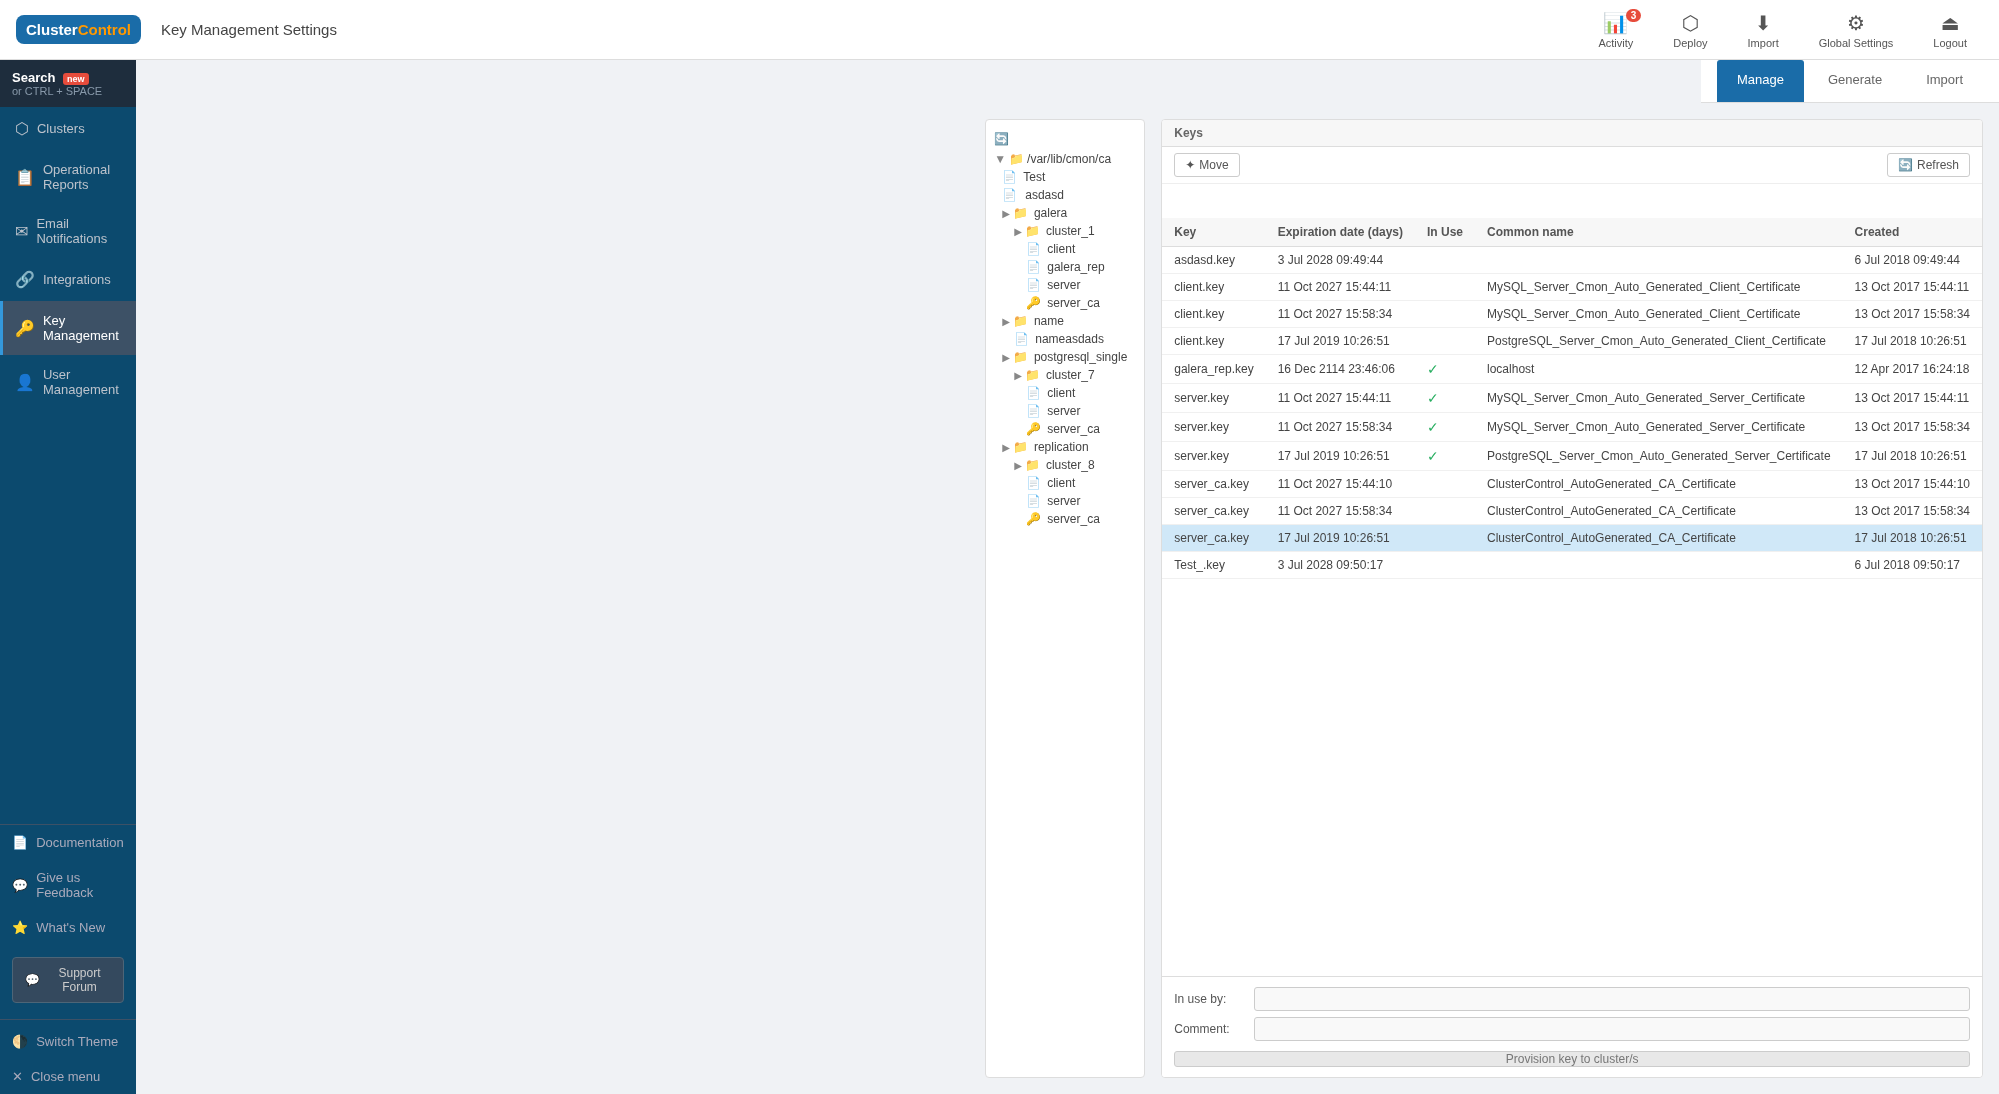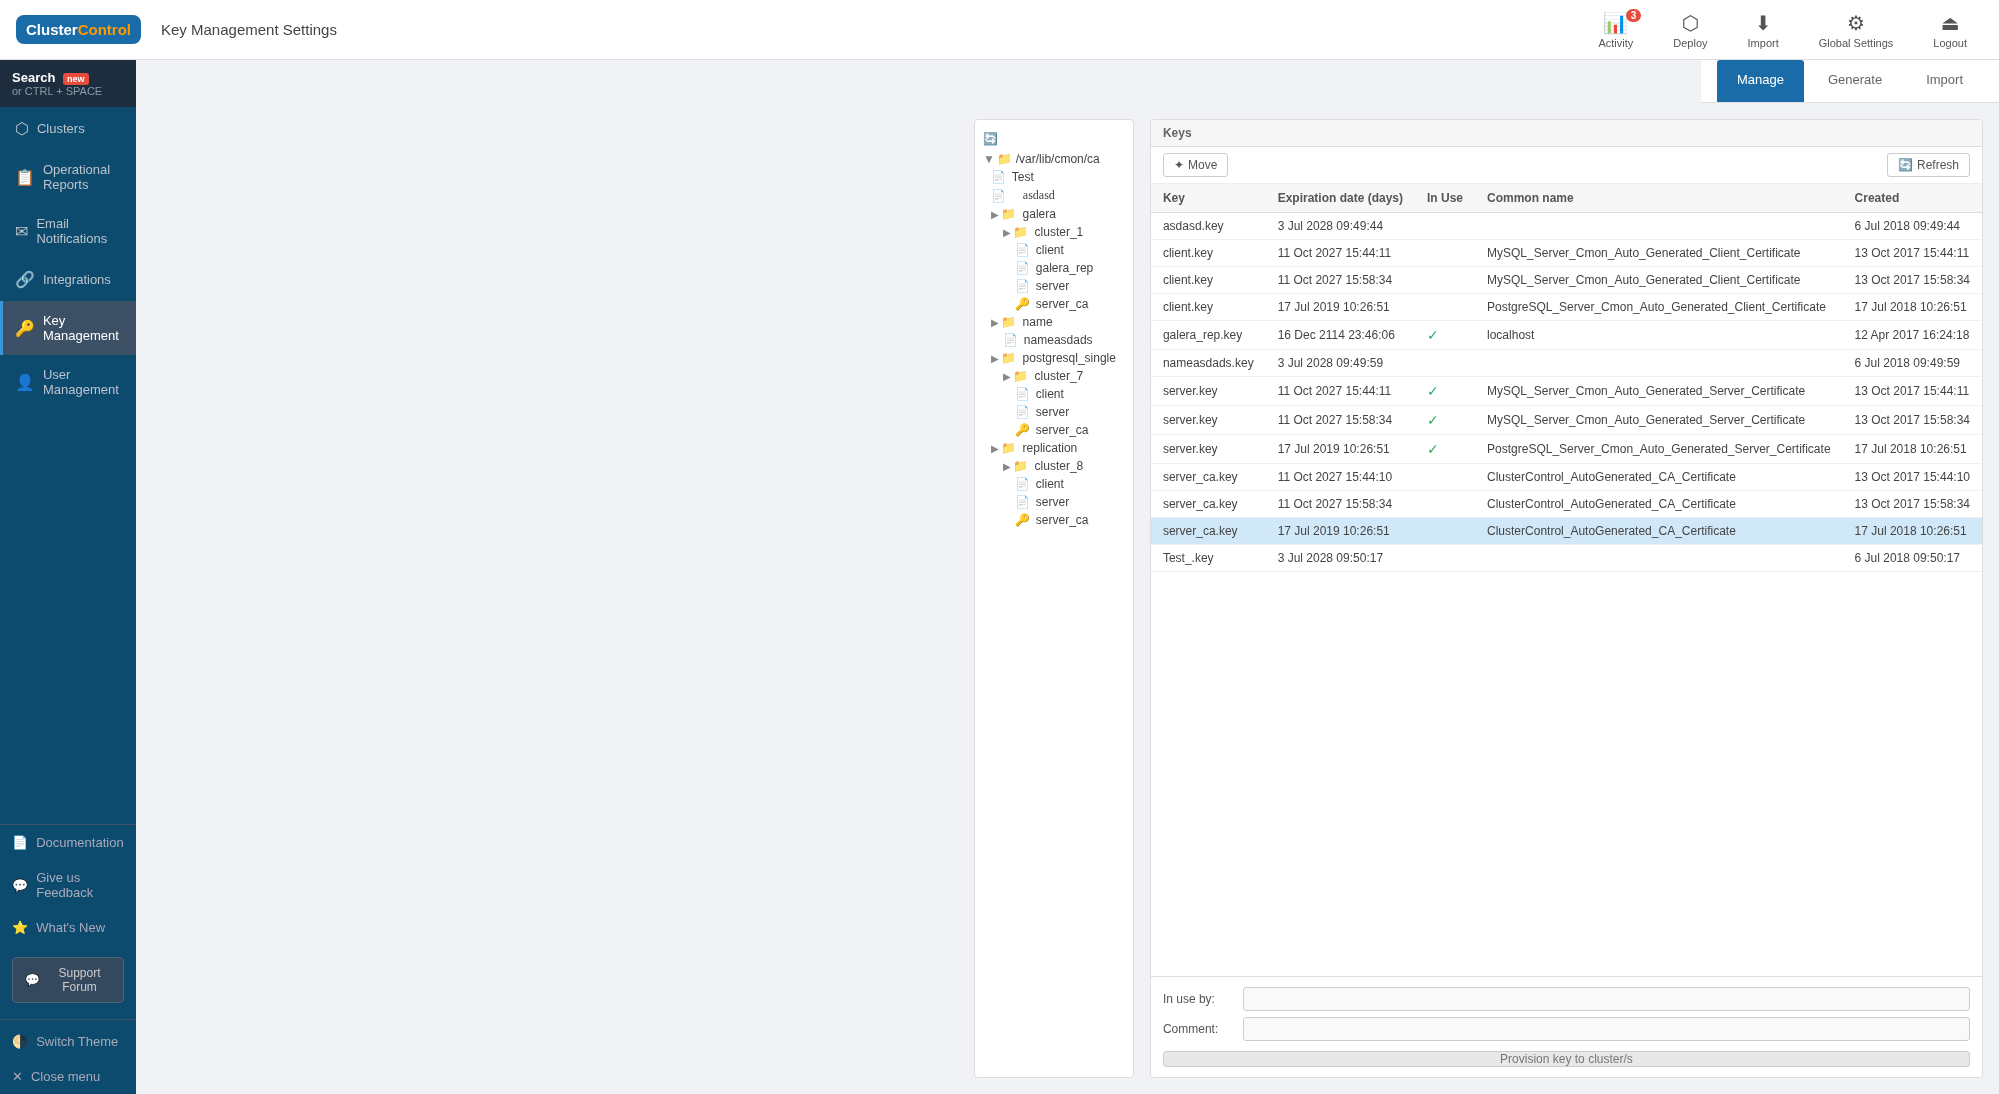--- a/index.html
+++ b/index.html
@@ -52,21 +52,21 @@
     .tree-item.indent-1 { padding-left: 16px; }
     .tree-item.indent-2 { padding-left: 28px; }
     .tree-item.indent-3 { padding-left: 40px; }
 
     
     .keys-panel { flex: 1; display: flex; flex-direction: column; }
     .keys-box { background: #fff; border: 1px solid #ddd; border-radius: 4px; flex: 1; display: flex; flex-direction: column; overflow: hidden; }
     .keys-header { padding: 6px 12px; background: #f7f7f7; border-bottom: 1px solid #ddd; font-size: 12px; color: #666; font-weight: 600; }
     .keys-toolbar { display: flex; justify-content: space-between; align-items: center; padding: 6px 12px; border-bottom: 1px solid #eee; }
     .keys-toolbar-btn { display: flex; align-items: center; gap: 4px; padding: 4px 10px; font-size: 12px; cursor: pointer; border: 1px solid #ccc; background: #fff; border-radius: 3px; color: #555; }
-    .keys-table { flex: 1; overflow-y: auto; }
+    .keys-table { flex: 1; overflow-y: auto; margin-top: 34px; }
     .keys-table table { width: 100%; border-collapse: collapse; font-size: 12px; }
     .keys-table th { background: #f7f7f7; padding: 7px 12px; text-align: left; font-weight: 600; color: #555; border-bottom: 1px solid #ddd; position: sticky; top: 0; }
     .keys-table td { padding: 6px 12px; border-bottom: 1px solid #f0f0f0; color: #444; }
     .keys-table tr.selected td { background: #d0e8f8; }
     .check-icon { color: #27ae60; font-size: 14px; }
 
     
     .keys-bottom { padding: 10px 12px; border-top: 1px solid #ddd; background: #fff; }
     .field-row { display: flex; align-items: center; margin-bottom: 6px; }
     .field-label { width: 80px; font-size: 12px; color: #555; flex-shrink: 0; }
@@ -198,21 +198,21 @@
           <span class="folder-icon">📁</span>
           <span>/var/lib/cmon/ca</span>
         </div>
         <div id="tree-items-container">
             <div class="tree-item indent-1">
               <span style="color:#888;">📄</span>
               <span style="margin-left:3px;">Test</span>
             </div>
             <div class="tree-item indent-1">
               <span style="color:#888;">📄</span>
-              <span style="margin-left:14px;font-family:Liberation Serif, serif;">asdasd</span>
+              <span style="margin-left:5px;">asdasd</span>
             </div>
             <div class="tree-item indent-1">
               <span style="color:#888;font-size:10px;">▶</span>
               <span style="color:#f0a830;">📁</span>
               <span style="margin-left:3px;">galera</span>
             </div>
             <div class="tree-item indent-2">
               <span style="color:#888;font-size:10px;">▶</span>
               <span style="color:#f0a830;">📁</span>
               <span style="margin-left:3px;">cluster_1</span>
@@ -344,27 +344,20 @@
       <td>17 Jul 2018 10:26:51</td>
     </tr>
                   <tr>
       <td>galera_rep.key</td>
       <td>16 Dec 2114 23:46:06</td>
       <td><span class="check-icon">✓</span></td>
       <td>localhost</td>
       <td>12 Apr 2017 16:24:18</td>
     </tr>
                   <tr>
-      <td>nameasdads.key</td>
-      <td>3 Jul 2028 09:49:59</td>
-      <td></td>
-      <td></td>
-      <td>6 Jul 2018 09:49:59</td>
-    </tr>
-                  <tr>
       <td>server.key</td>
       <td>11 Oct 2027 15:44:11</td>
       <td><span class="check-icon">✓</span></td>
       <td>MySQL_Server_Cmon_Auto_Generated_Server_Certificate</td>
       <td>13 Oct 2017 15:44:11</td>
     </tr>
                   <tr>
       <td>server.key</td>
       <td>11 Oct 2027 15:58:34</td>
       <td><span class="check-icon">✓</span></td>

